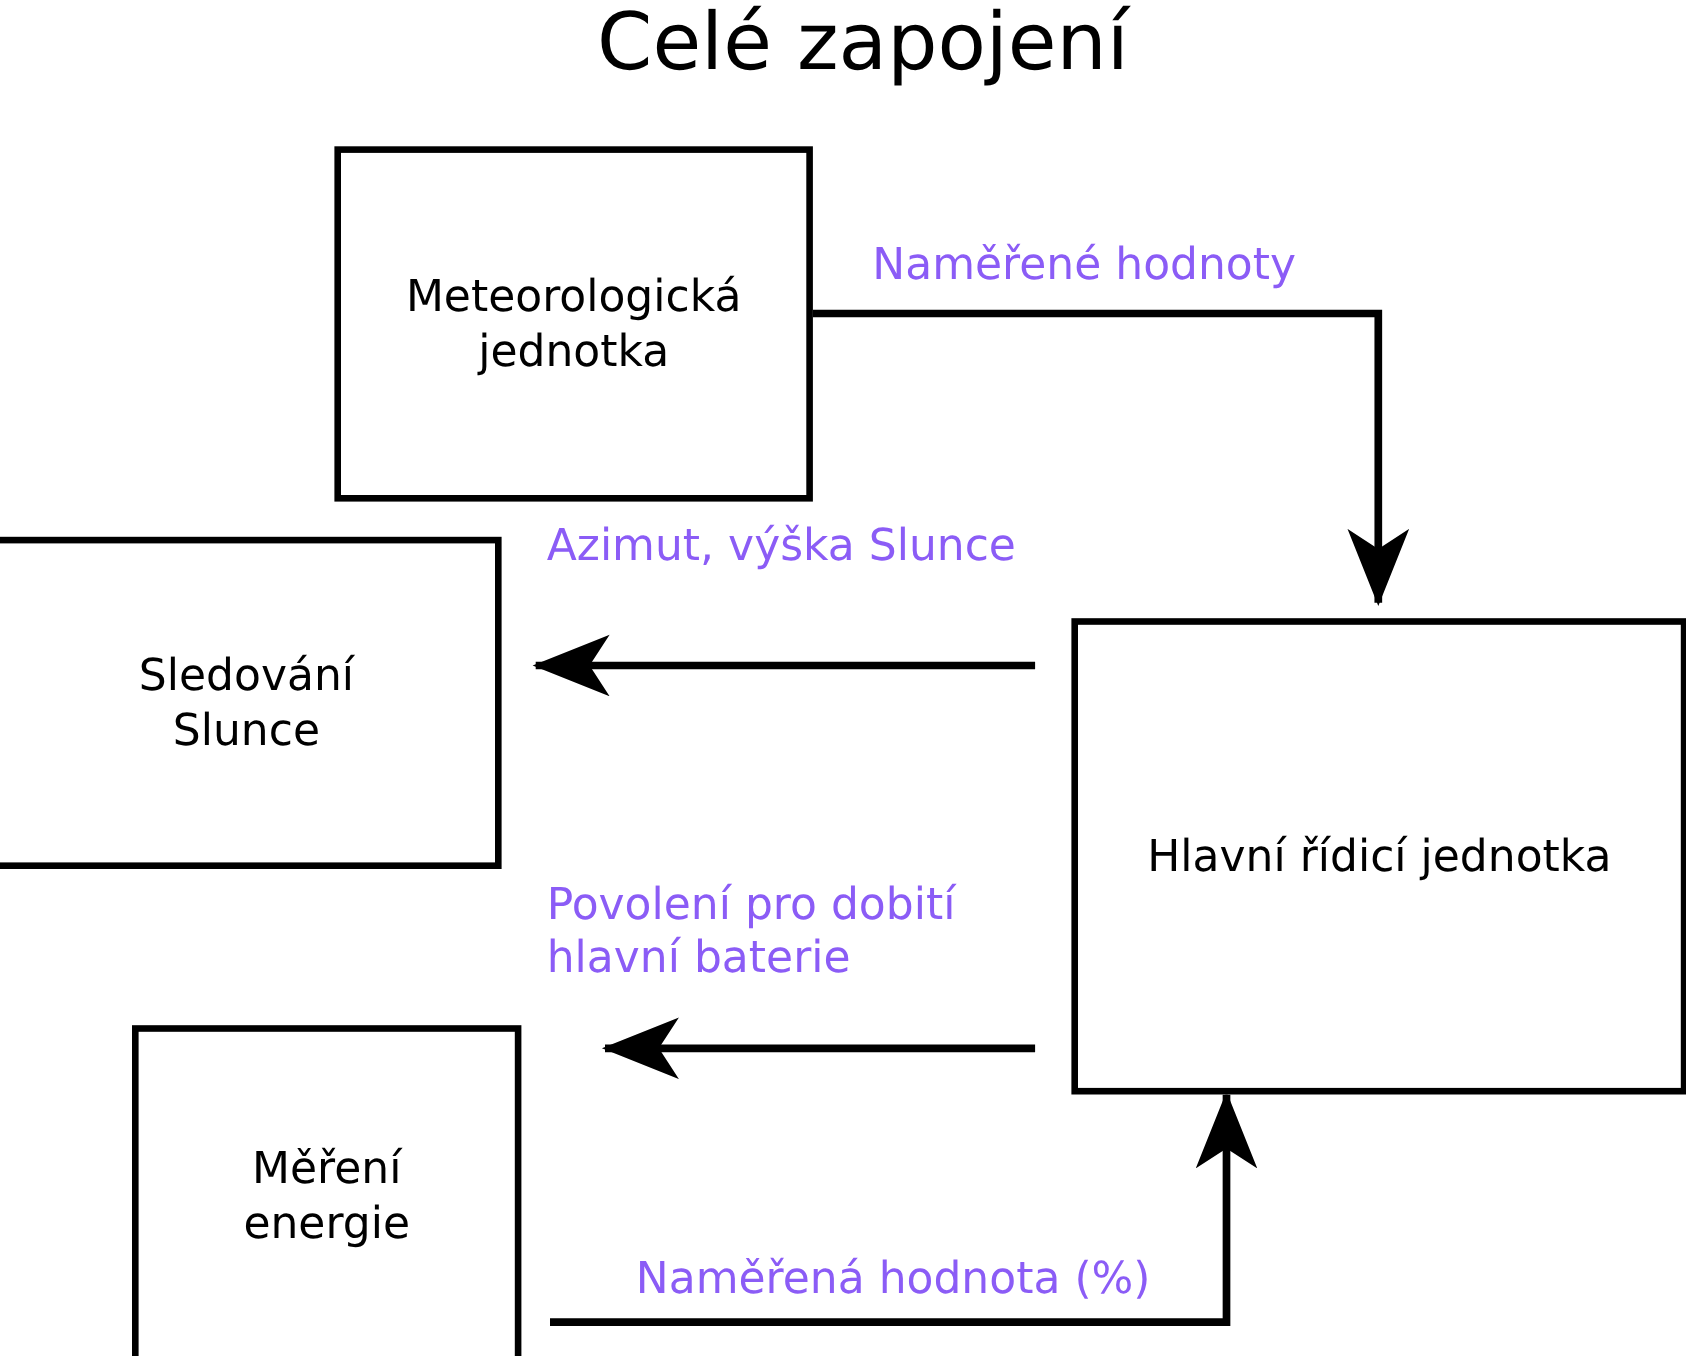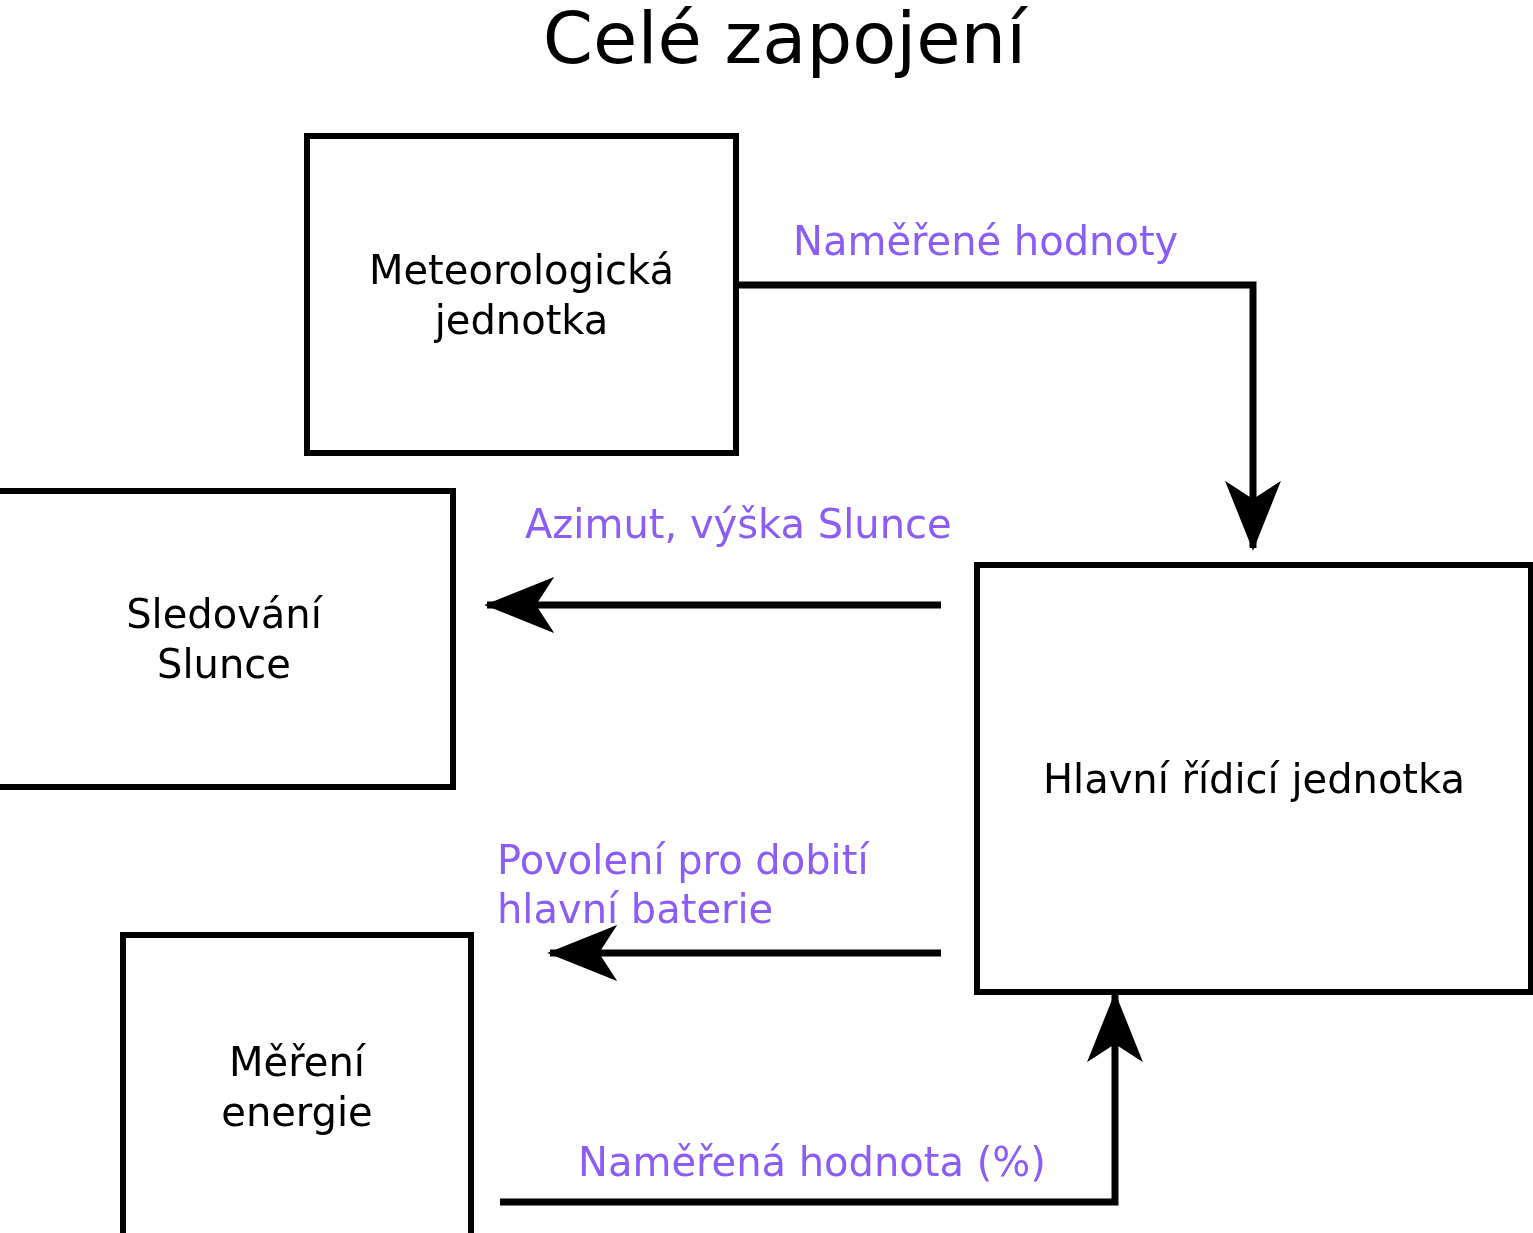--- a/index.html
+++ b/index.html
@@ -54,22 +54,22 @@
   #node-energy  { left: 120px;  top: 932px;  width: 354px;  height: 310px; }
   .edge-label {
     position: absolute;
     color: #8b5cf6;
     font-size: 40px;
     line-height: 1.22;
     white-space: pre-line;
     text-align: left;
   }
   #label-measured      { left: 793px; top: 217px; }
-  #label-azimuth       { left: 497px; top: 500px; margin-left: 28px; }
-  #label-permission    { left: 497px; top: 836px; }
+  #label-azimuth       { left: 497px; top: 472px; }
+  #label-permission    { left: 497px; top: 798px; }
   #label-measured-pct  { left: 538px; top: 1138px; margin-left: 40px; }
 </style>
 </head>
 <body>
 
 <div id="page">
 
   <div class="page-title">Celé zapojení</div>
 
   <svg id="diagram-svg" viewBox="0 0 1533 1233" xmlns="http://www.w3.org/2000/svg">

